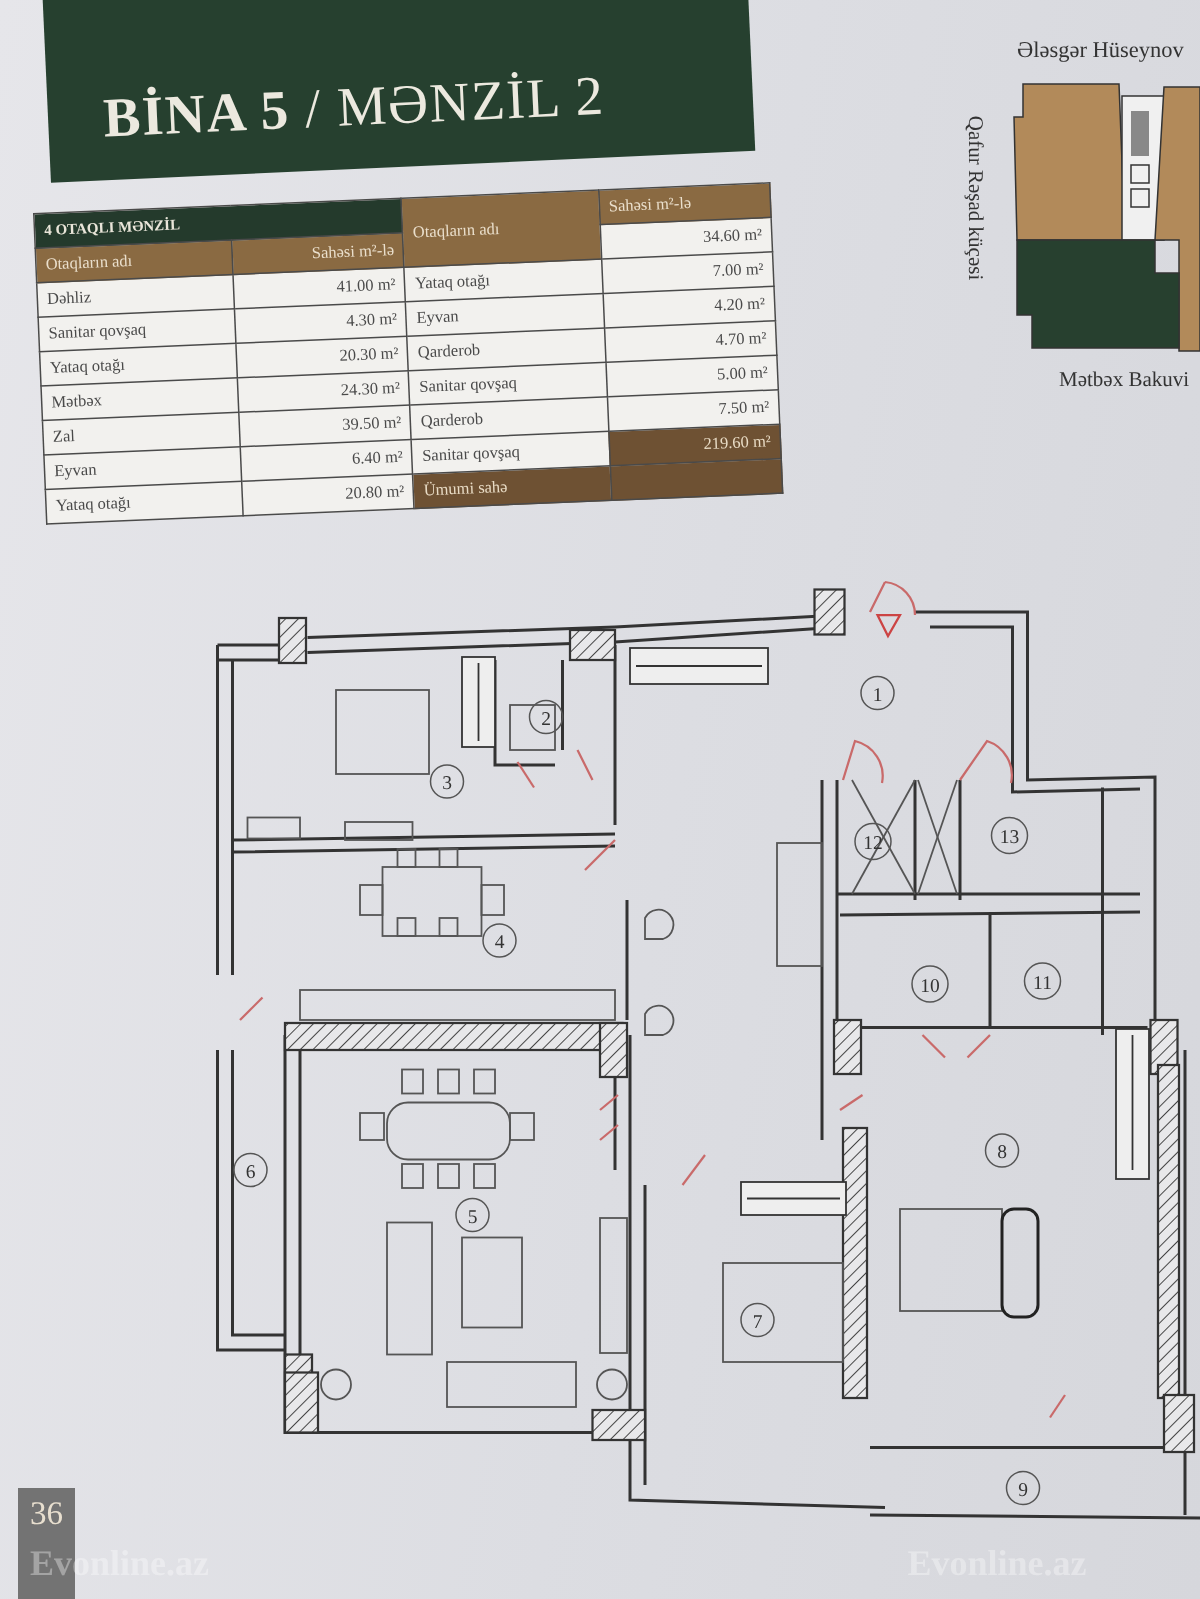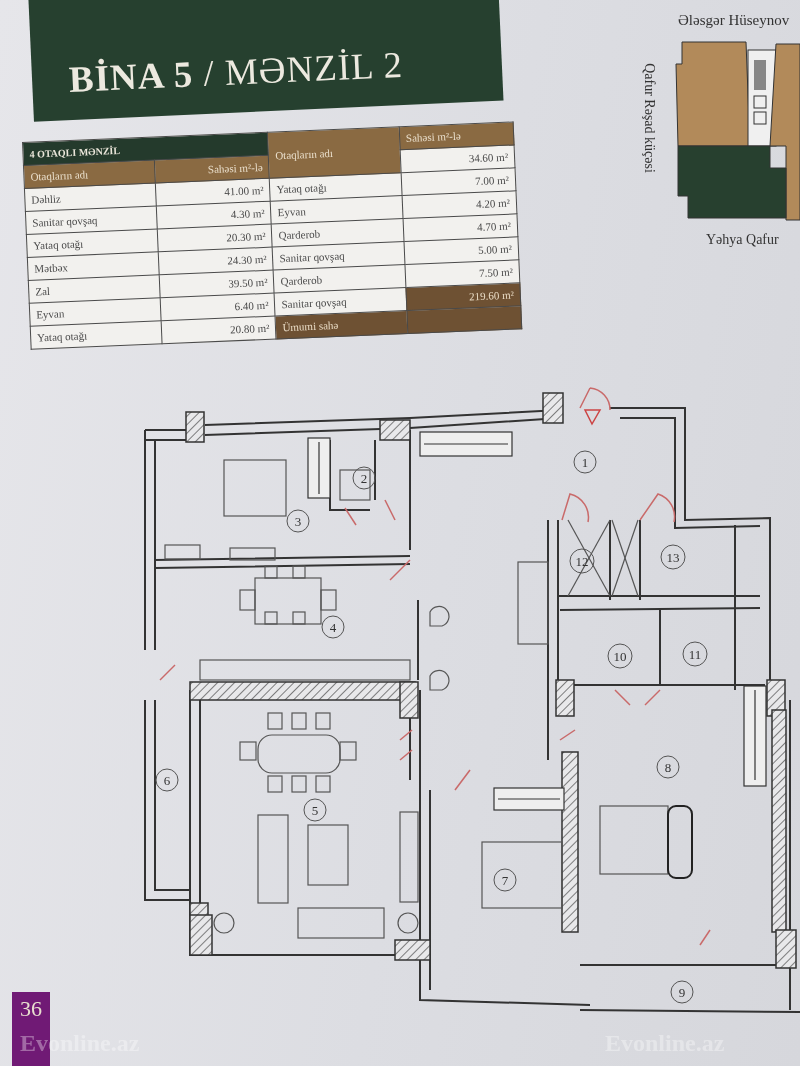--- a/index.html
+++ b/index.html
@@ -11,25 +11,25 @@
   .title-text{position:absolute;left:68px;top:58px;color:#ece9df;font-size:37px;font-weight:bold;
     letter-spacing:1px;transform:rotate(-2.6deg);transform-origin:left top;white-space:nowrap;}
   .title-text .light{font-weight:normal;}
   .table-wrap{position:absolute;left:22px;top:142px;width:492px;transform:rotate(-2.4deg);transform-origin:left top;}
   table{border-collapse:collapse;width:100%;font-size:11px;background:#f2f1ee;}
   td{border:1px solid #4a4a4a;padding:2px 6px;height:18px;color:#4a4a4a;}
   .hdr-dark{background:#243a2c;color:#e9e5d9;font-weight:bold;font-size:10px;}
   .hdr-brown{background:#8a6a42;color:#eadfcc;}
   .num{text-align:right;white-space:nowrap;}
   .total{background:#6e5133;color:#e9dcc6;}
-  .site{position:absolute;left:620px;top:0;width:180px;height:260px;text-decoration:underline;}
+  .site{position:absolute;left:620px;top:14px;width:180px;height:260px;text-decoration:underline;}
   .site .st1{position:absolute;left:58px;top:12px;font-size:15px;color:#333;white-space:nowrap;}
   .site .st2{position:absolute;left:-26px;top:110px;font-size:14px;color:#333;transform:rotate(90deg);white-space:nowrap;}
   .site .st3{position:absolute;left:86px;top:232px;font-size:14px;color:#333;white-space:nowrap;}
-  .page-num{position:absolute;left:12px;top:992px;width:38px;height:74px;background:#701a75;color:#e8dfcf;
+  .page-num{position:absolute;left:12px;top:992px;width:38px;height:74px;background:#737373;color:#e8dfcf;
     font-size:22px;text-align:center;padding-top:4px;box-sizing:border-box;}
   .wm{position:absolute;font-family:"Liberation Serif",serif;font-weight:bold;font-size:24px;color:rgba(255,255,255,0.35);}
   svg.plan{position:absolute;left:0;top:380px;}
   .rn{font-family:"Liberation Serif",serif;font-size:13px;fill:#333;text-anchor:middle;}
 </style>
 </head>
 <body>
 
 <div class="title-band"></div>
 <div class="title-text">
@@ -91,21 +91,21 @@
       <td class="total">Ümumi sahə</td>
       <td class="total"></td>
     </tr>
   </tbody>
     </table>
 </div>
 
 <div class="site">
   <div class="st1">Ələsgər Hüseynov</div>
   <div class="st2">Qafur Rəşad küçəsi</div>
-  <div class="st3">Yəhya Qafur</div>
+  <div class="st3">Mətbəx Bakuvi</div>
   <svg width="180" height="230" style="position:absolute;left:0;top:0">
     <polygon points="62,42 126,42 130,146 58,146 56,64 62,64" fill="#b28a5a" stroke="#333" stroke-width="1"></polygon>
     <rect x="128" y="50" width="28" height="96" fill="#f0f0f0" stroke="#333"></rect>
     <rect x="134" y="60" width="12" height="30" fill="#888"></rect>
     <rect x="134" y="96" width="12" height="12" fill="none" stroke="#333"></rect>
     <rect x="134" y="112" width="12" height="12" fill="none" stroke="#333"></rect>
     <polygon points="156,44 180,44 180,220 166,220 166,146 150,146" fill="#b28a5a" stroke="#333"></polygon>
     <polygon points="58,146 150,146 150,168 166,168 166,218 68,218 68,196 58,196" fill="#27402f" stroke="#333"></polygon>
   </svg>
 </div>

